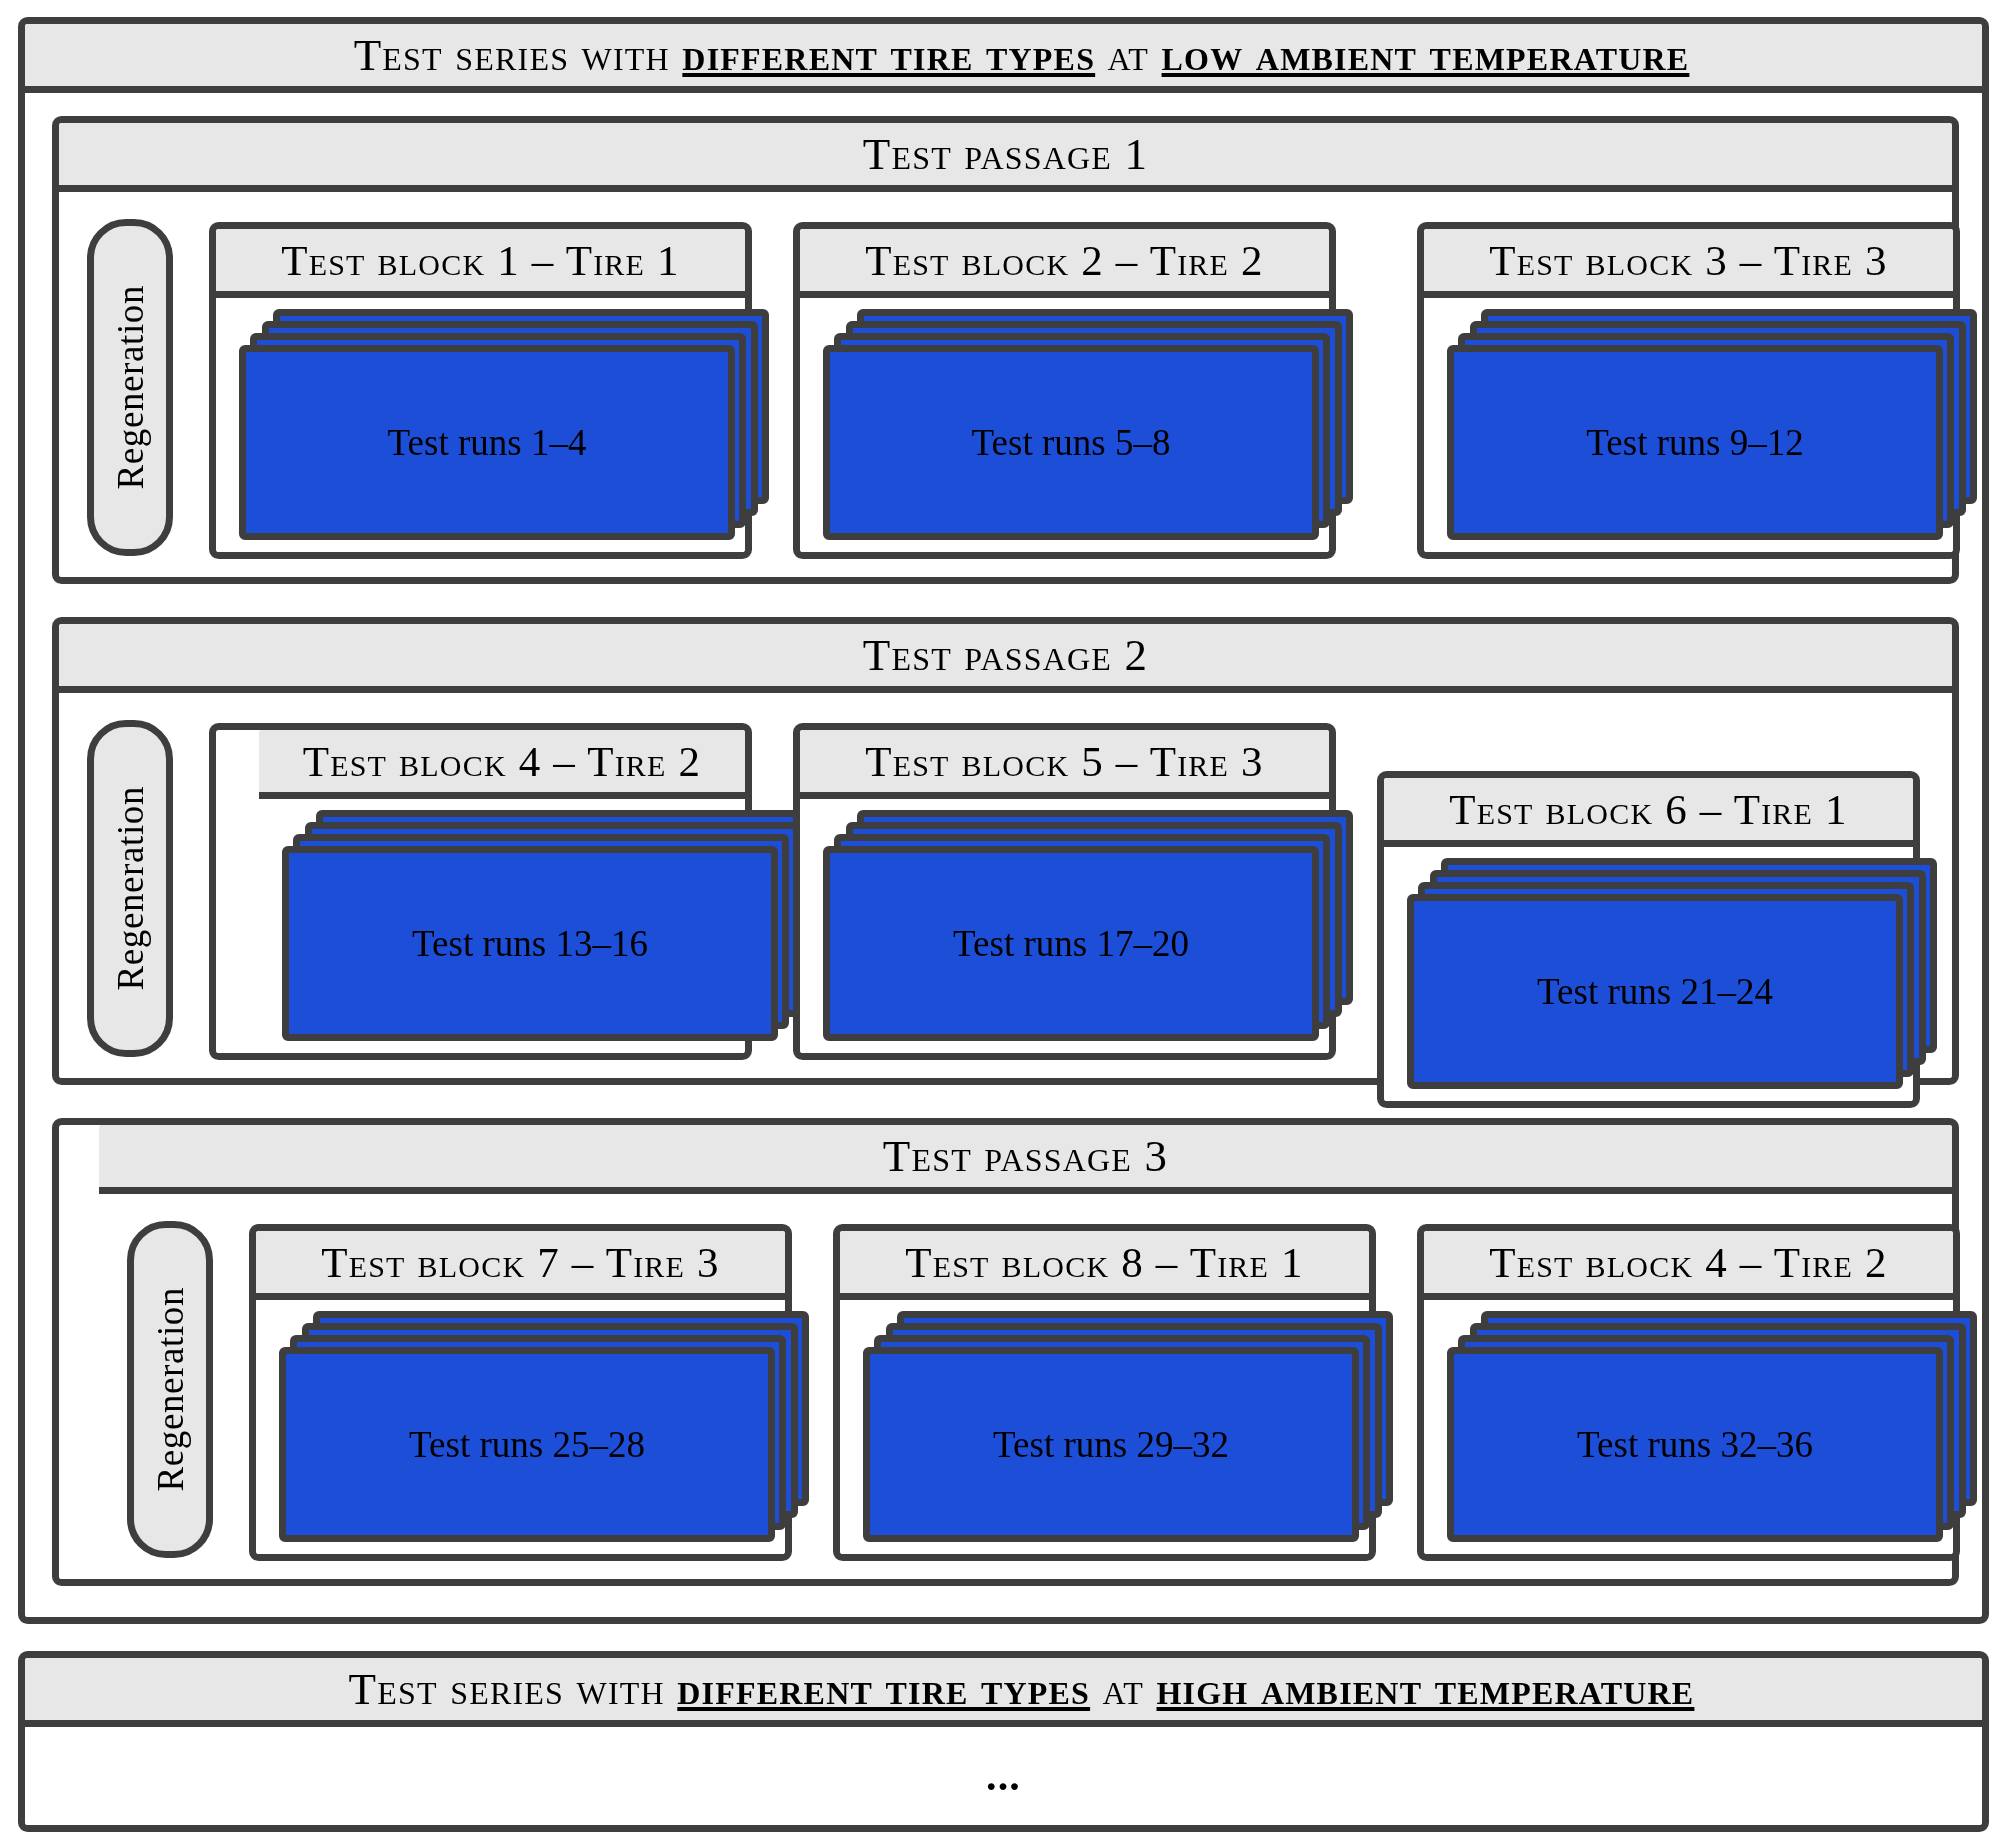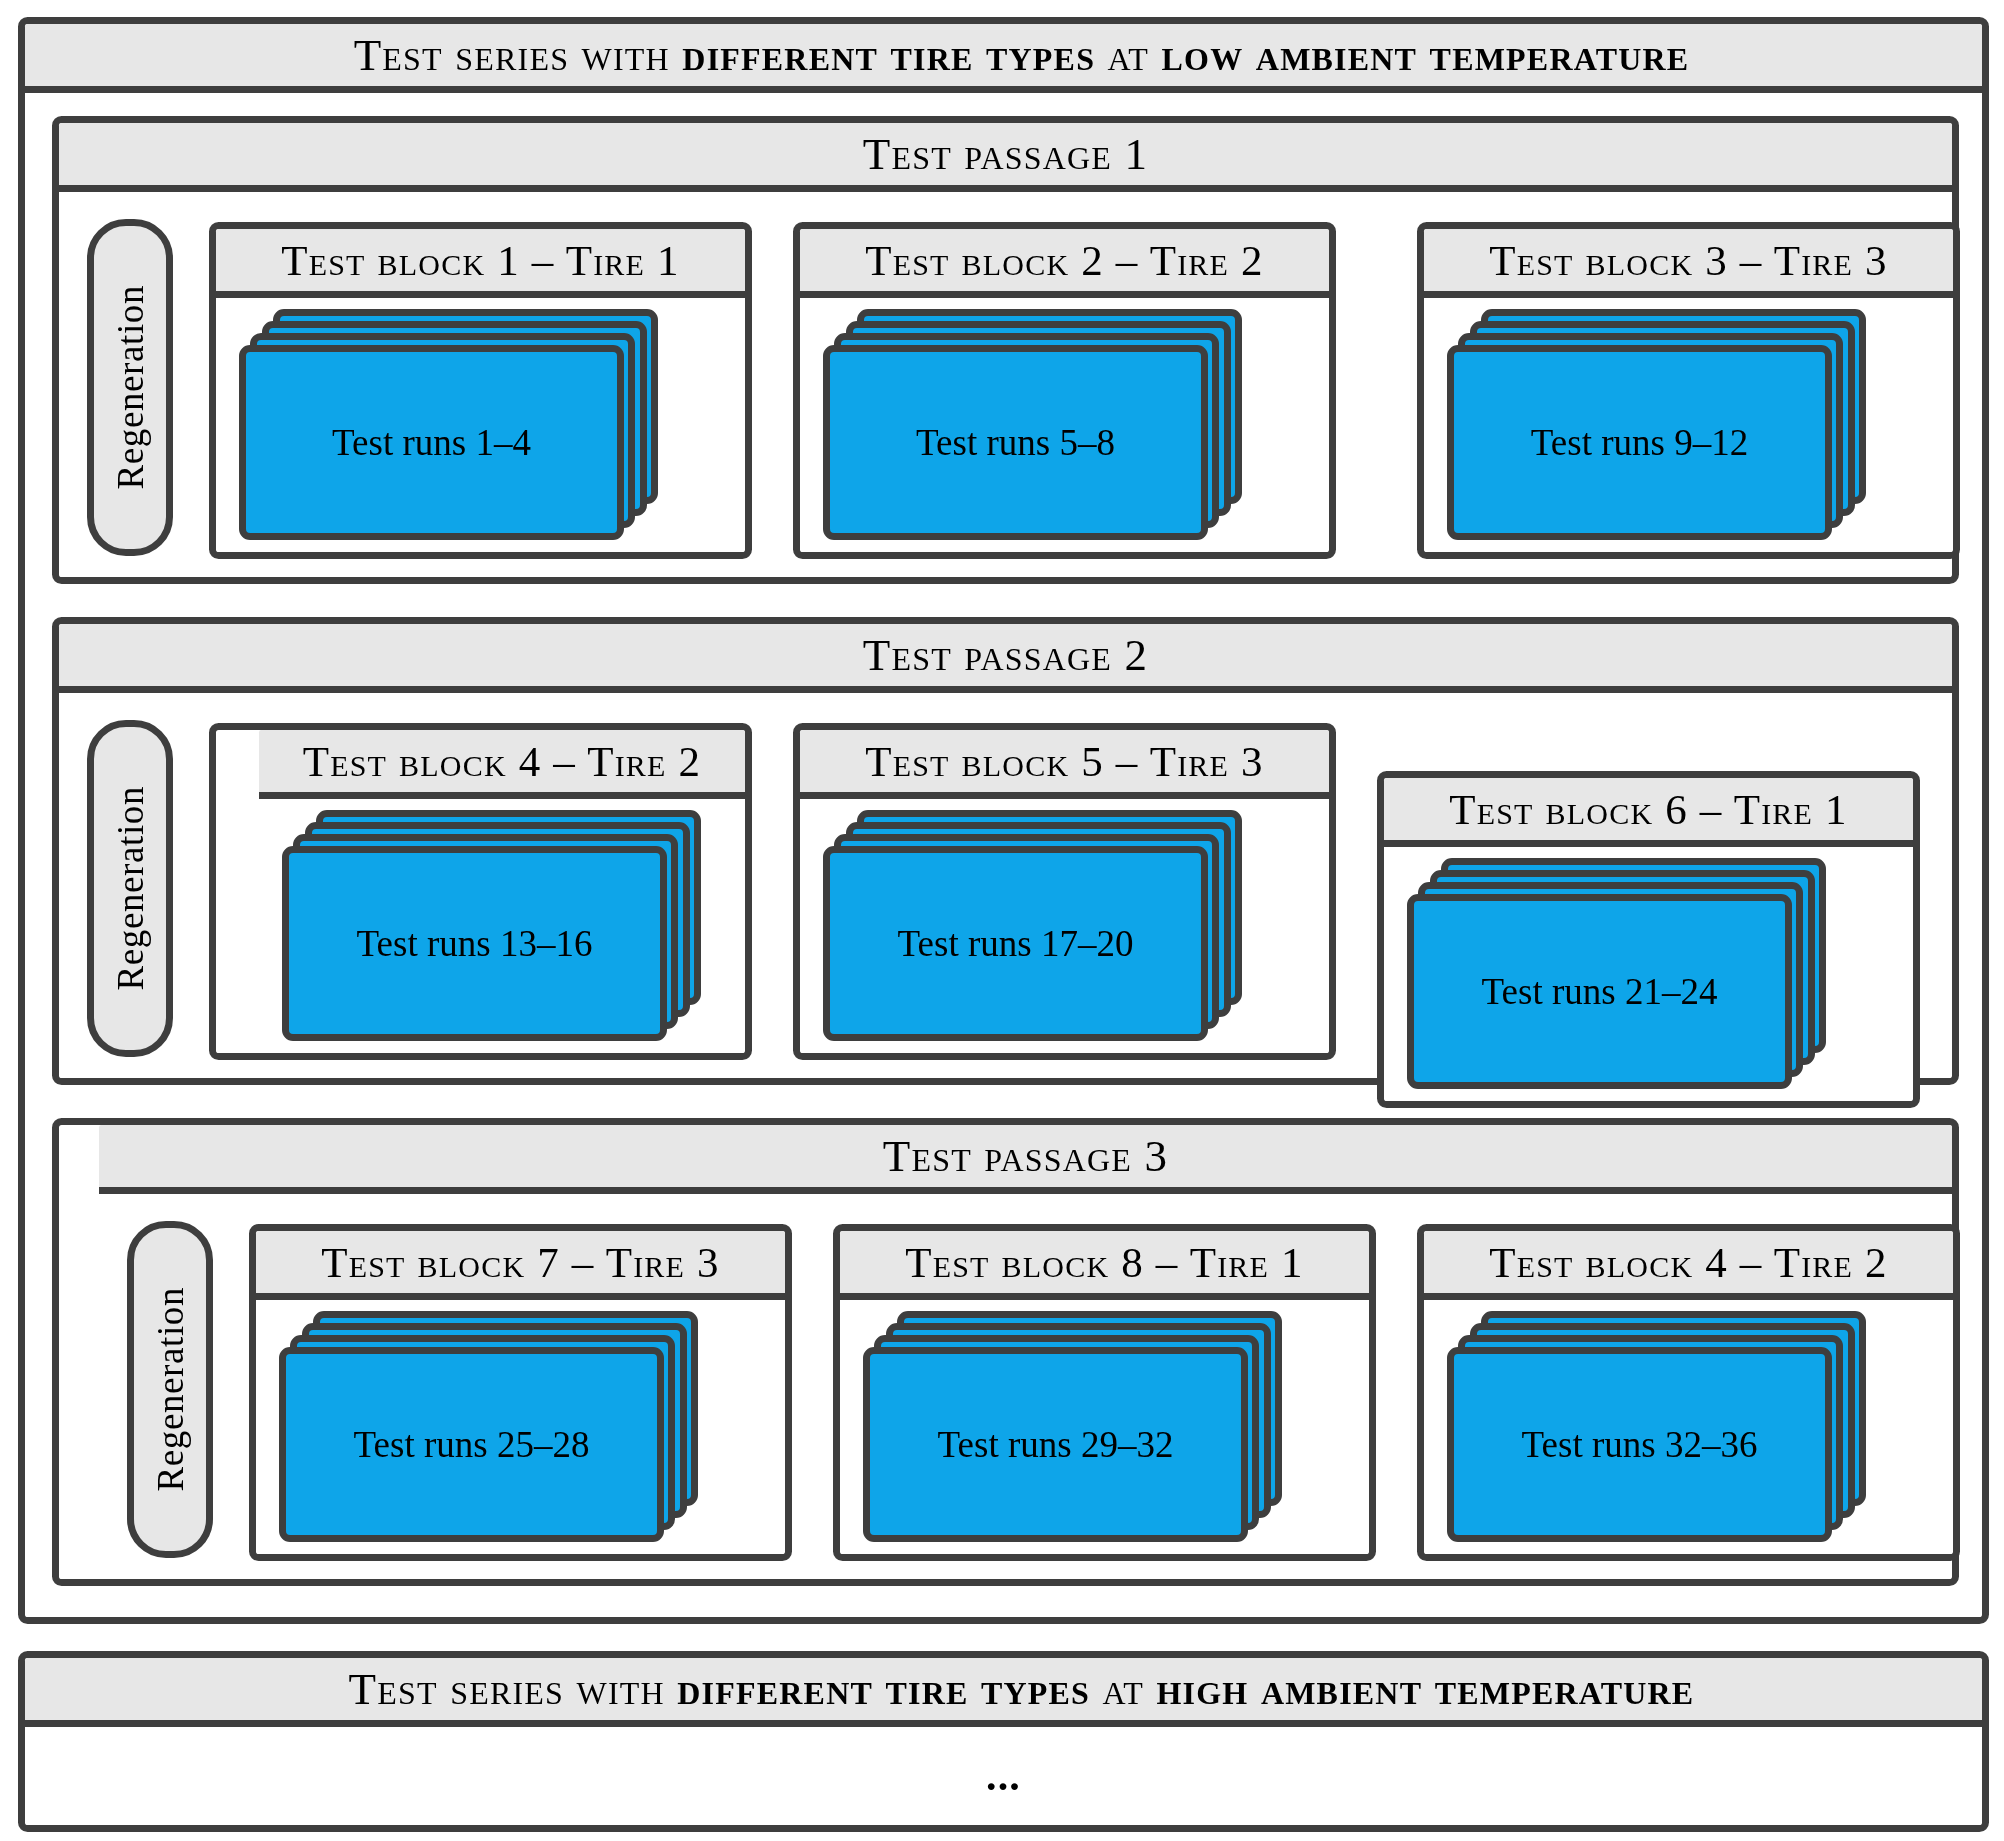--- a/index.html
+++ b/index.html
@@ -12,21 +12,21 @@
     position:absolute;left:18px;width:1971px;
     border:7.2px solid #3e3e3e;border-radius:9.6px;background:#ffffff;
     box-sizing:border-box;
   }
   .series-header{
     background:#e7e7e7;border-bottom:7.2px solid #3e3e3e;
     height:62px;display:flex;align-items:center;justify-content:center;
     border-radius:2.4px 2.4px 0 0;
     font-variant:small-caps;font-size:45px;letter-spacing:1.2px;white-space:pre;padding-left:36px;
   }
-  .series-header b{font-weight:bold;}
+  .series-header b{font-weight:bold;text-decoration:underline;}
   .passage{
     position:absolute;width:1907px;height:468px;
     border:7.2px solid #3e3e3e;border-radius:9.6px;background:#ffffff;
     box-sizing:border-box;
   }
   .passage-header{
     background:#e7e7e7;border-bottom:7.2px solid #3e3e3e;
     height:62px;display:flex;align-items:center;justify-content:center;
     border-radius:2.4px 2.4px 0 0;
     font-variant:small-caps;font-size:45px;letter-spacing:1.2px;
@@ -49,22 +49,22 @@
   }
   .block-header{
     background:#e7e7e7;border-bottom:7.2px solid #3e3e3e;
     height:62px;display:flex;align-items:center;justify-content:center;
     border-radius:2.4px 2.4px 0 0;
     font-variant:small-caps;font-size:43px;letter-spacing:1.2px;white-space:nowrap;
   }
   .block-body{position:relative;width:100%;height:254px;}
   .stack{position:absolute;left:23px;top:11px;width:482px;height:231px;}
   .card{
-    position:absolute;width:385px;height:195px;
-    border:7.2px solid #3e3e3e;border-radius:11px;background:#0ea5e9;
+    position:absolute;width:496px;height:195px;
+    border:7.2px solid #3e3e3e;border-radius:6px;background:#1d4ed8;
     box-sizing:border-box;
   }
   .card.c4{left:34px;top:0;}
   .card.c3{left:23px;top:12px;}
   .card.c2{left:11.4px;top:24px;}
   .card.c1{left:0;top:36px;display:flex;align-items:center;justify-content:center;}
   .runs-label{font-size:37px;}
   .ellipsis-body{
     height:98px;display:flex;align-items:center;justify-content:center;
     font-size:42px;font-weight:bold;letter-spacing:1.2px;

